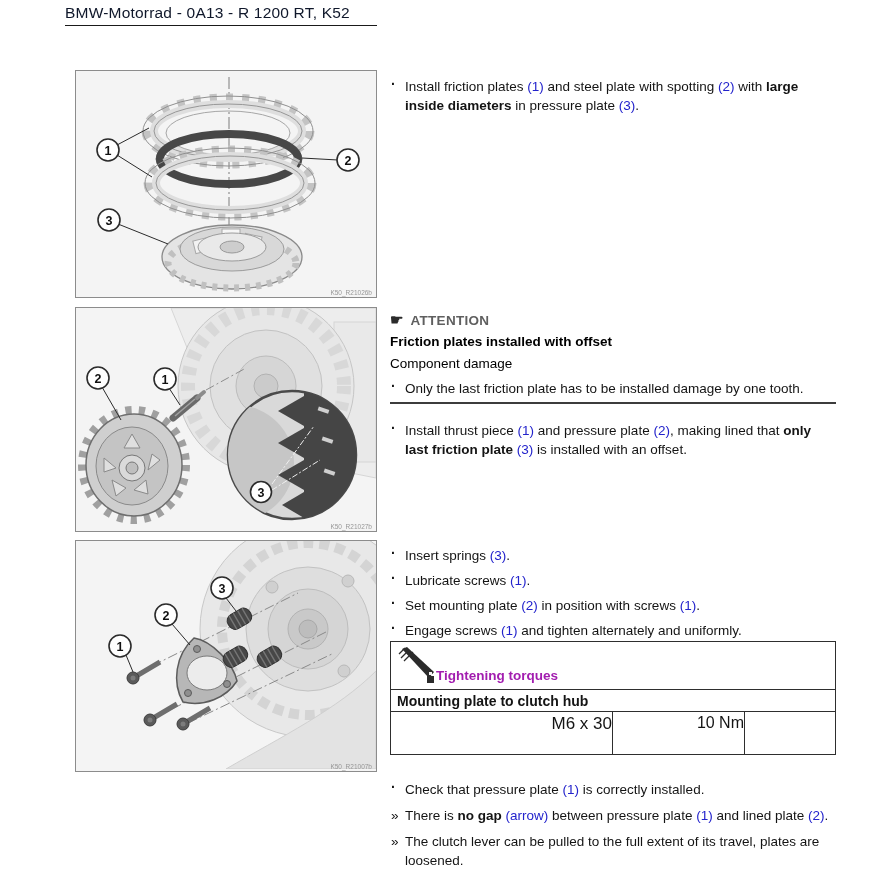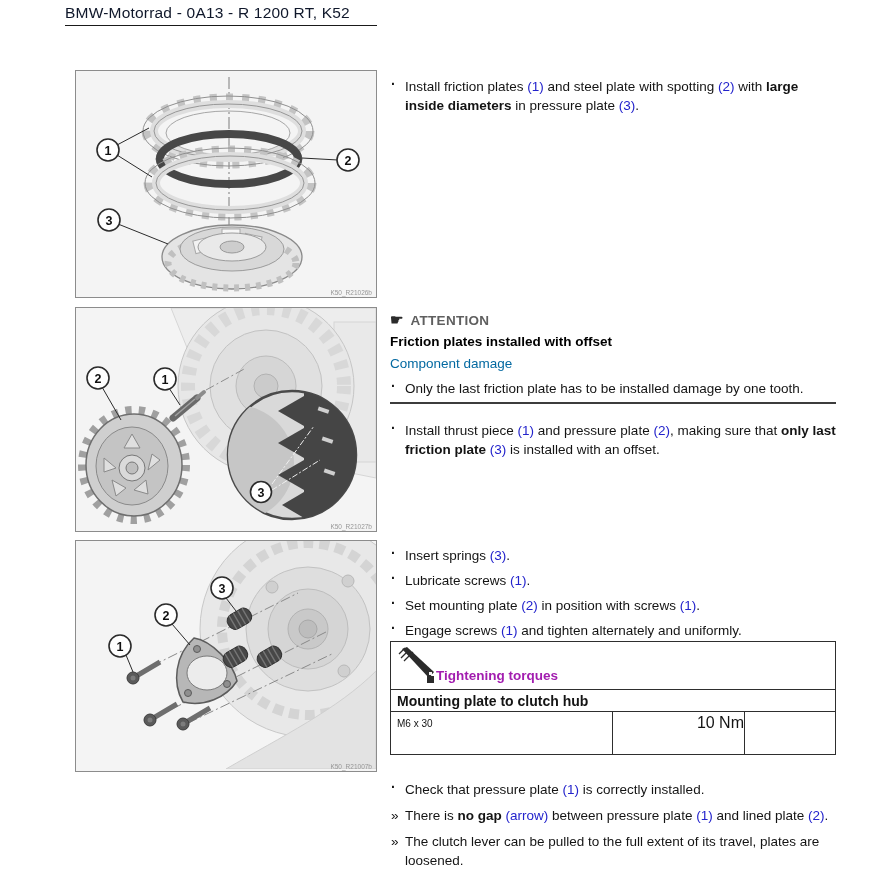--- a/index.html
+++ b/index.html
@@ -17,31 +17,31 @@
   .item{position:absolute;left:390px;width:446px;font-size:13.5px;line-height:19px;color:#141414;}
   .item .mk{position:absolute;left:1px;top:-2px;font-size:14px;font-weight:700;color:#141414;}
   .item .mk.chev{font-weight:400;top:0;font-size:13.5px;}
   .item .tx{display:block;margin-left:15px;}
   .b{font-weight:700;}
   .ref{color:#2323cc;}
 
   .att-head{position:absolute;left:390px;top:311px;font-size:13.5px;font-weight:700;color:#5f5f5f;letter-spacing:.3px;}
   .att-head .hand{color:#2b2b2b;font-size:15px;margin-right:7px;letter-spacing:0;}
   .att-title{position:absolute;left:390px;top:334px;font-size:13.5px;font-weight:700;color:#000000;}
-  .att-cause{position:absolute;left:390px;top:356px;font-size:13.5px;color:#0369a1;}
+  .att-cause{position:absolute;left:390px;top:356px;font-size:13.5px;color:#000000;}
   .att-rule{position:absolute;left:390px;top:402px;width:446px;height:0;border-top:2px solid #3c3c3c;}
 
   
   .ttable{position:absolute;left:390px;top:641px;width:446px;height:114px;border:1.5px solid #2e2e2e;box-sizing:border-box;background:#fff;}
   .trow1{position:relative;height:47px;border-bottom:1px solid #2e2e2e;}
   .trow1 .wrench{position:absolute;left:5px;top:3px;}
   .trow1 .tt{position:absolute;left:45px;top:26px;font-size:13.5px;font-weight:700;color:#a21caf;}
   .trow2{height:22px;border-bottom:1px solid #2e2e2e;font-size:14px;font-weight:700;padding:3px 0 0 6px;box-sizing:border-box;}
   .trow3{position:relative;height:42px;display:flex;}
-  .trow3 .c1{width:222px;border-right:1px solid #2e2e2e;padding:2px 0 0 6px;box-sizing:border-box;font-size:10px;line-height:20px;}
+  .trow3 .c1{width:222px;border-right:1px solid #2e2e2e;padding:2px 0 0 6px;box-sizing:border-box;font-size:17px;line-height:20px;text-align:right;}
   .trow3 .c2{width:132px;border-right:1px solid #2e2e2e;padding:2px 0 0 7px;box-sizing:border-box;font-size:16px;text-align:right;}
   .trow3 .c3{flex:1;}
 </style>
 </head>
 <body>
 
 <div class="hdr-title">BMW-Motorrad - 0A13 - R 1200 RT, K52</div>
 <div class="hdr-rule"></div>
 
 <div class="panel" style="top:70px;height:228px;">
@@ -266,21 +266,21 @@
 <div class="att-title">Friction plates installed with offset</div>
 <div class="att-cause">Component damage</div>
 <div class="item" style="top:379px;">
   <span class="mk">·</span>
   <span class="tx"><span>Only the last friction plate has to be installed damage by one tooth.</span></span>
 </div>
 <div class="att-rule"></div>
 
 <div class="item" style="top:421px;">
   <span class="mk">·</span>
-  <span class="tx"><span>Install thrust piece </span><span class="ref">(1)</span><span> and pressure plate </span><span class="ref">(2)</span><span>, making sure that </span><span class="b">only last friction plate</span><span> </span><span class="ref">(3)</span><span> is installed with an offset.</span></span>
+  <span class="tx"><span>Install thrust piece </span><span class="ref">(1)</span><span> and pressure plate </span><span class="ref">(2)</span><span>, making lined that </span><span class="b">only last friction plate</span><span> </span><span class="ref">(3)</span><span> is installed with an offset.</span></span>
 </div>
 
 <div class="item" style="top:546px;">
   <span class="mk">·</span>
   <span class="tx"><span>Insert springs </span><span class="ref">(3)</span><span>.</span></span>
 </div>
 <div class="item" style="top:571px;">
   <span class="mk">·</span>
   <span class="tx"><span>Lubricate screws </span><span class="ref">(1)</span><span>.</span></span>
 </div>

